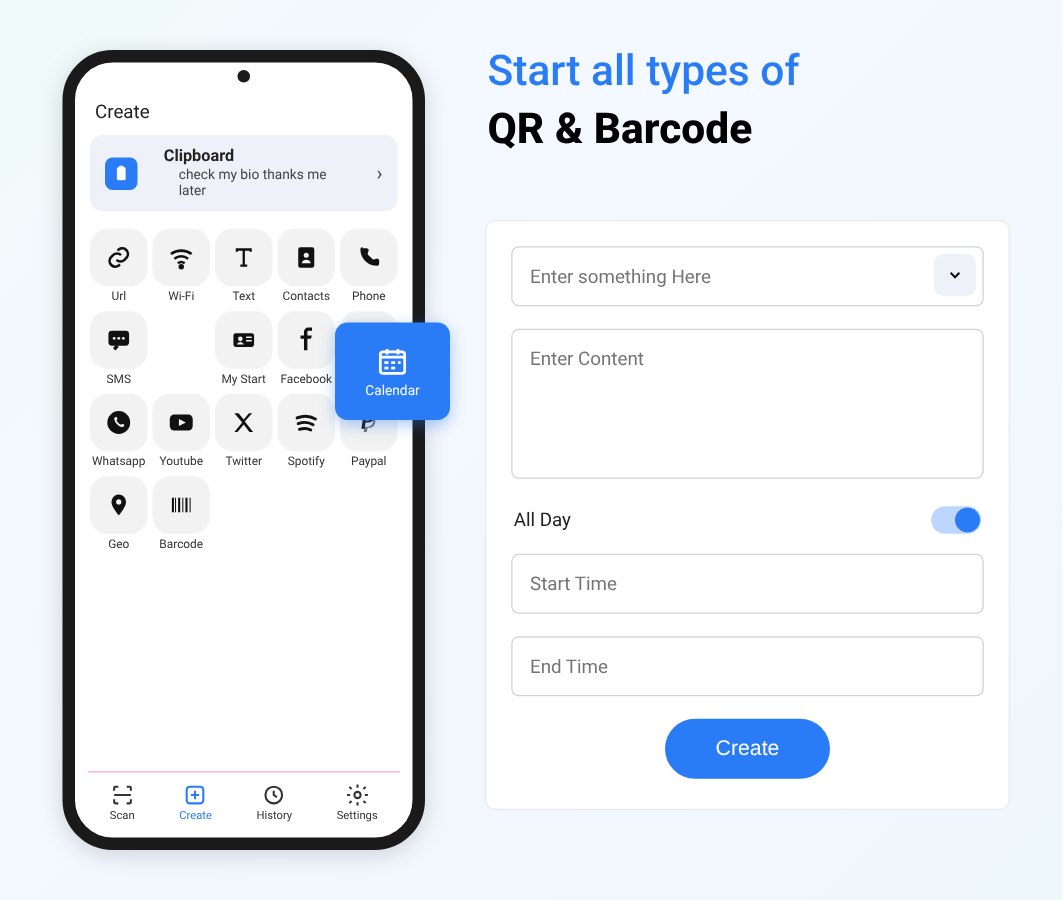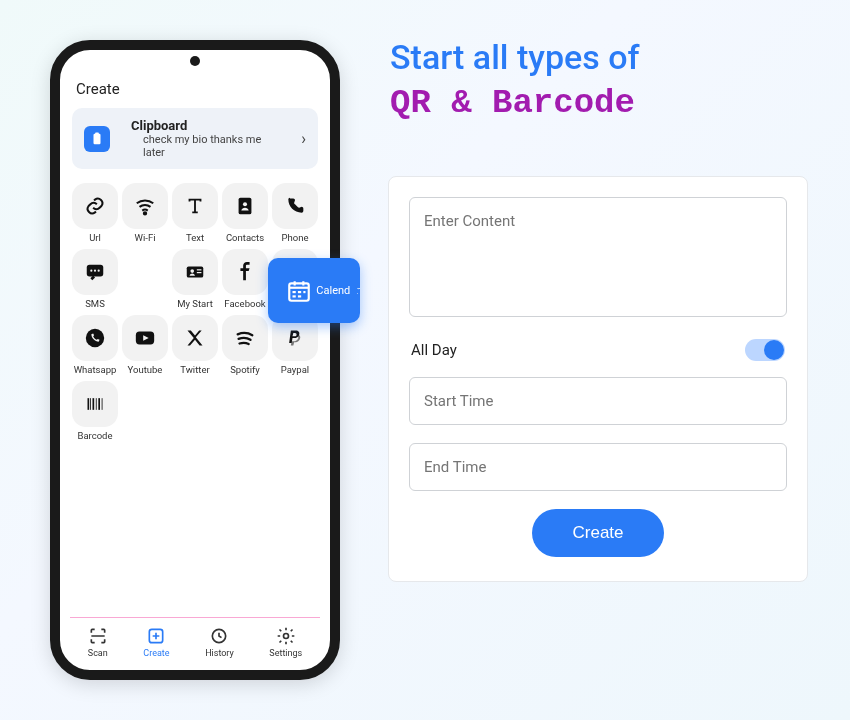--- a/index.html
+++ b/index.html
@@ -80,37 +80,37 @@
     padding:8px 0 12px; border-top:1px solid #f9a8d4;
   }
   .nav-item { display:flex; flex-direction:column; align-items:center; gap:2px; color:#333; }
   .nav-item.active { color:#2a7bf6; }
   .nav-label { font-size:9px; }
 
   .callout {
     position:absolute;
     left: 268px;
     top: 258px;
-    width: 92px; height: 65px;
+    width: 92px; height: 78px;
     background:#2a7bf6; border-radius:10px;
-    display:flex; flex-direction:row; align-items:center; justify-content:flex-end;
+    display:flex; flex-direction:column; align-items:center; justify-content:center;
     color:#fff; gap:4px; box-shadow:0 4px 12px rgba(42,123,246,.4);
   }
   .callout::after {
     content:""; position:absolute; right:-10px; top:50%; transform:translateY(-50%);
     border:10px solid transparent; border-left-color:#2a7bf6;
   }
   .callout-label { font-size:11px; }
 
   .headline {
     position:absolute; left:390px; top:35px; width:420px;
     font-size:34px; line-height:1.35;
   }
   .headline-1 { color:#2a7bf6; font-weight:500; }
-  .headline-2 { color:#a21caf; font-weight:800;font-family:Liberation Mono, monospace; }
+  .headline-2 { color:#000000; font-weight:800; }
 
   .panel {
     position:absolute; left:388px; top:176px; width:420px;
     background:#fff; border:1px solid #e6e8eb; border-radius:8px;
     padding:20px 20px 24px;
   }
   .field-row { position:relative; margin-bottom:18px; }
   .input, .textarea {
     width:100%; border:1px solid #cfd2d6; border-radius:6px;
     padding:14px 14px; font-size:15px; color:#6b6e73; background:#fff;
@@ -326,20 +326,31 @@
             <span>
               <svg width="20" height="22" viewBox="0 0 24 24" fill="#111">
                 <path d="M7 3h6c3 0 5 2 4 5s-3 4-6 4H9l-1 6H5zm3 3l-1 4h2c2 0 3-1 3-2s-1-2-2-2z"></path>
                 <path d="M10 8h5c3 0 4 2 3 5s-3 4-5 4h-2l-1 4H7l1-5h2c3 0 5-1 6-4 0-2-1-4-4-4z" opacity=".55"></path>
               </svg>
             </span>
           </div>
         <div class="tile-label">Paypal</div>
       </div>
 
+      <div class="tile">
+        <div class="tile-box">
+            <span>
+              <svg width="20" height="22" viewBox="0 0 24 24" fill="#111">
+                <path d="M12 2a7 7 0 0 1 7 7c0 5-7 13-7 13S5 14 5 9a7 7 0 0 1 7-7z"></path>
+                <circle cx="12" cy="9" r="2.5" fill="#f2f2f2"></circle>
+              </svg>
+            </span>
+          </div>
+        <div class="tile-label">Geo</div>
+      </div>
       <div class="tile">
         <div class="tile-box">
             <span>
               <svg width="24" height="20" viewBox="0 0 24 24" fill="#111">
                 <rect x="3" y="5" width="2" height="14"></rect>
                 <rect x="6" y="5" width="1" height="14"></rect>
                 <rect x="9" y="5" width="2" height="14"></rect>
                 <rect x="13" y="5" width="1" height="14"></rect>
                 <rect x="16" y="5" width="2" height="14"></rect>
                 <rect x="20" y="5" width="1" height="14"></rect>
@@ -401,20 +412,30 @@
         <rect x="16" y="12" width="2" height="2"></rect>
         <rect x="6" y="16" width="3" height="2"></rect>
         <rect x="11" y="16" width="3" height="2"></rect>
       </svg>
     </span>
   <div class="callout-label">Calendar</div>
 </div>
 
 <div class="panel">
   <div class="field-row">
+    <input class="input" placeholder="Enter something Here" style="">
+    <div class="drop-btn">
+      <span>
+          <svg width="14" height="14" viewBox="0 0 24 24" fill="none" stroke="#111" stroke-width="3">
+            <path d="M6 9l6 6 6-6"></path>
+          </svg>
+        </span>
+    </div>
+  </div>
+  <div class="field-row">
     <textarea class="textarea" placeholder="Enter Content" style=""></textarea>
   </div>
   <div class="toggle-row">
     <div class="toggle-label">All Day</div>
     <div class="switch">
         <div class="switch-knob"></div>
       </div>
   </div>
   <div class="field-row">
     <input class="input" placeholder="Start Time" style="">

